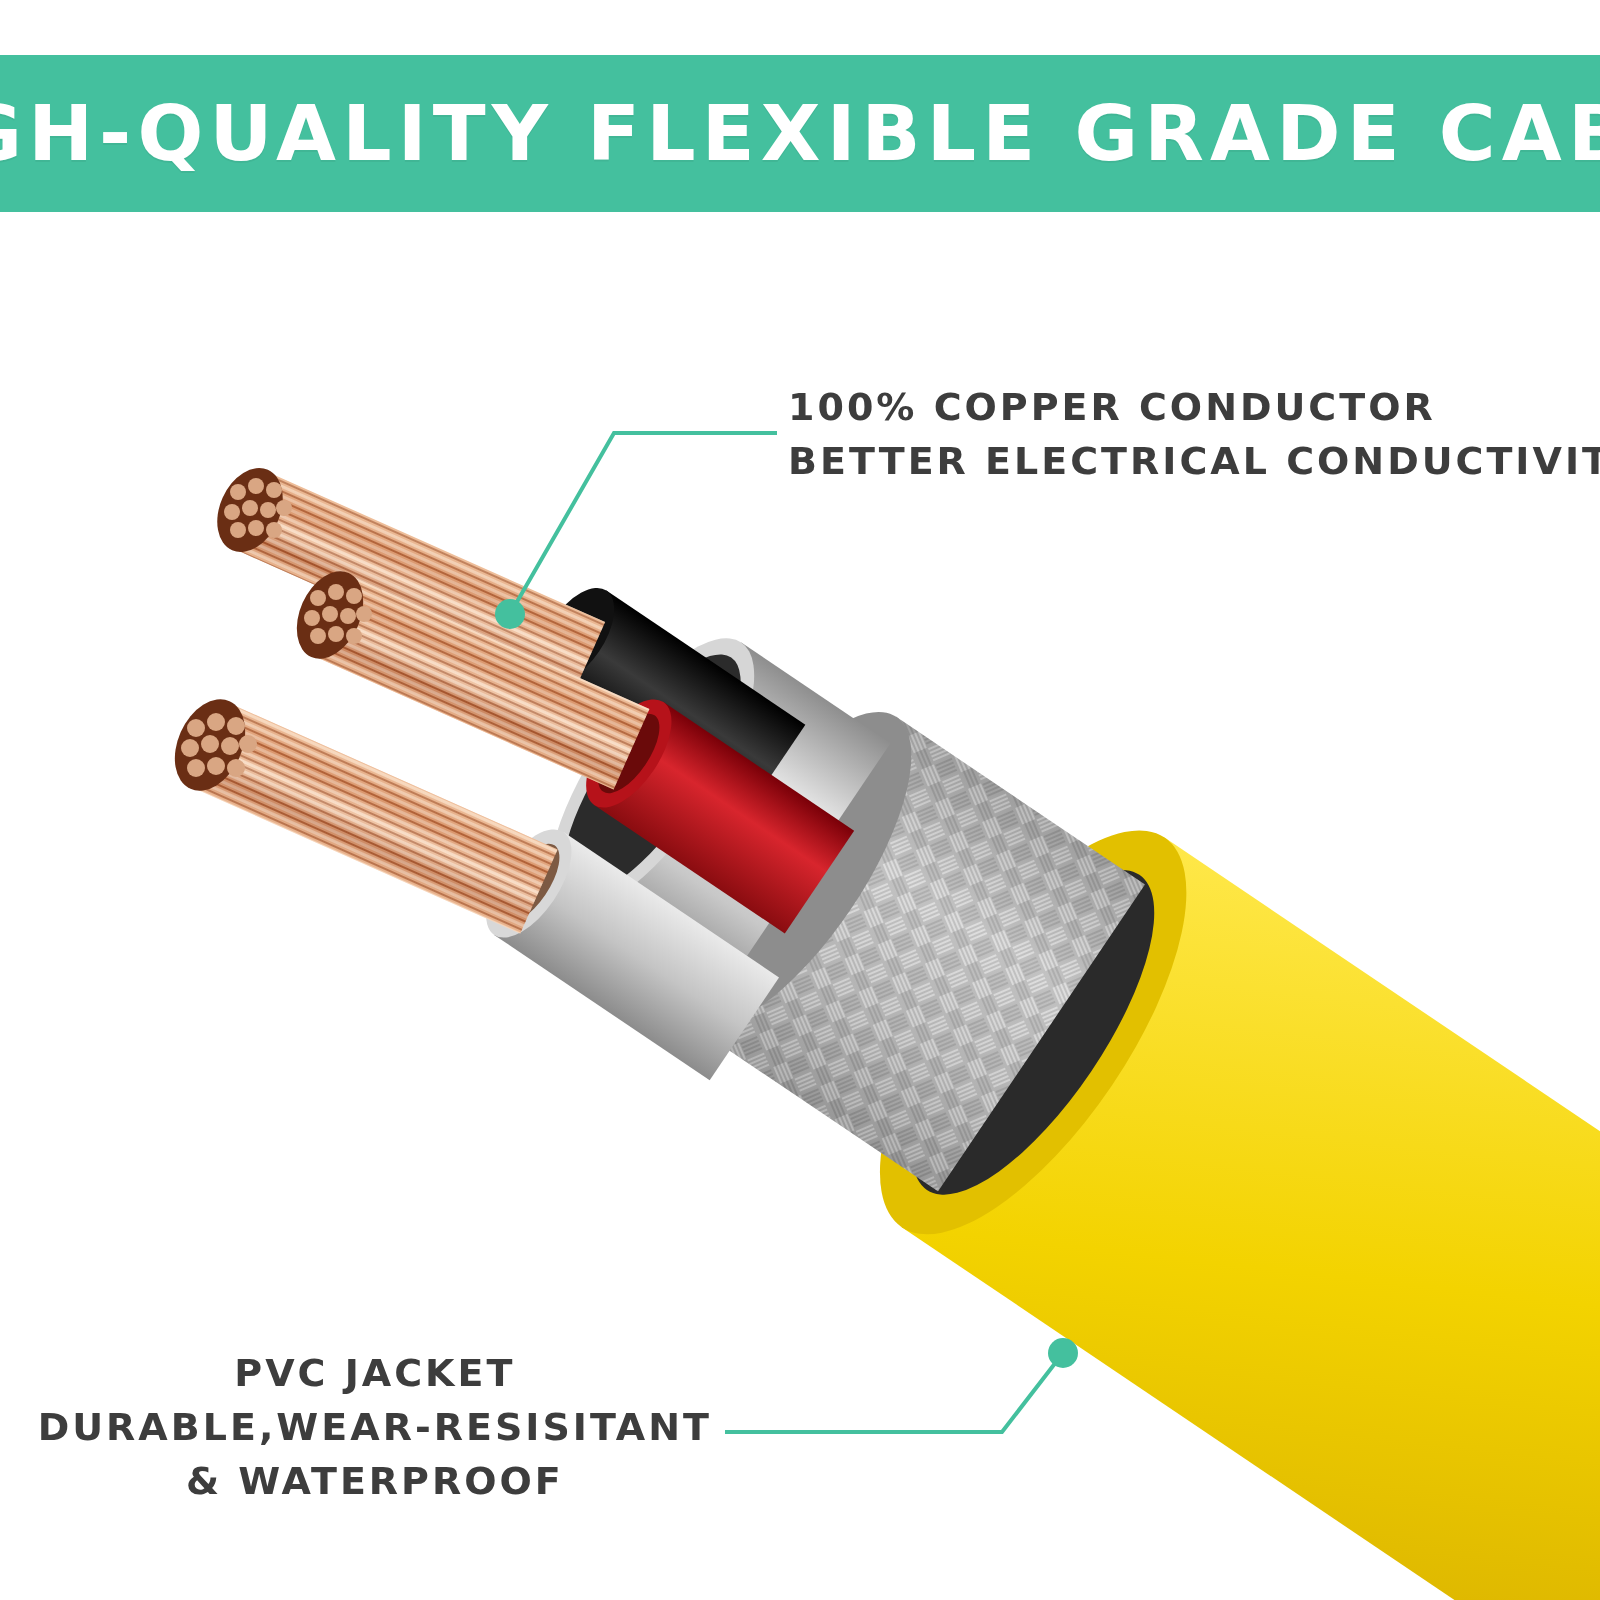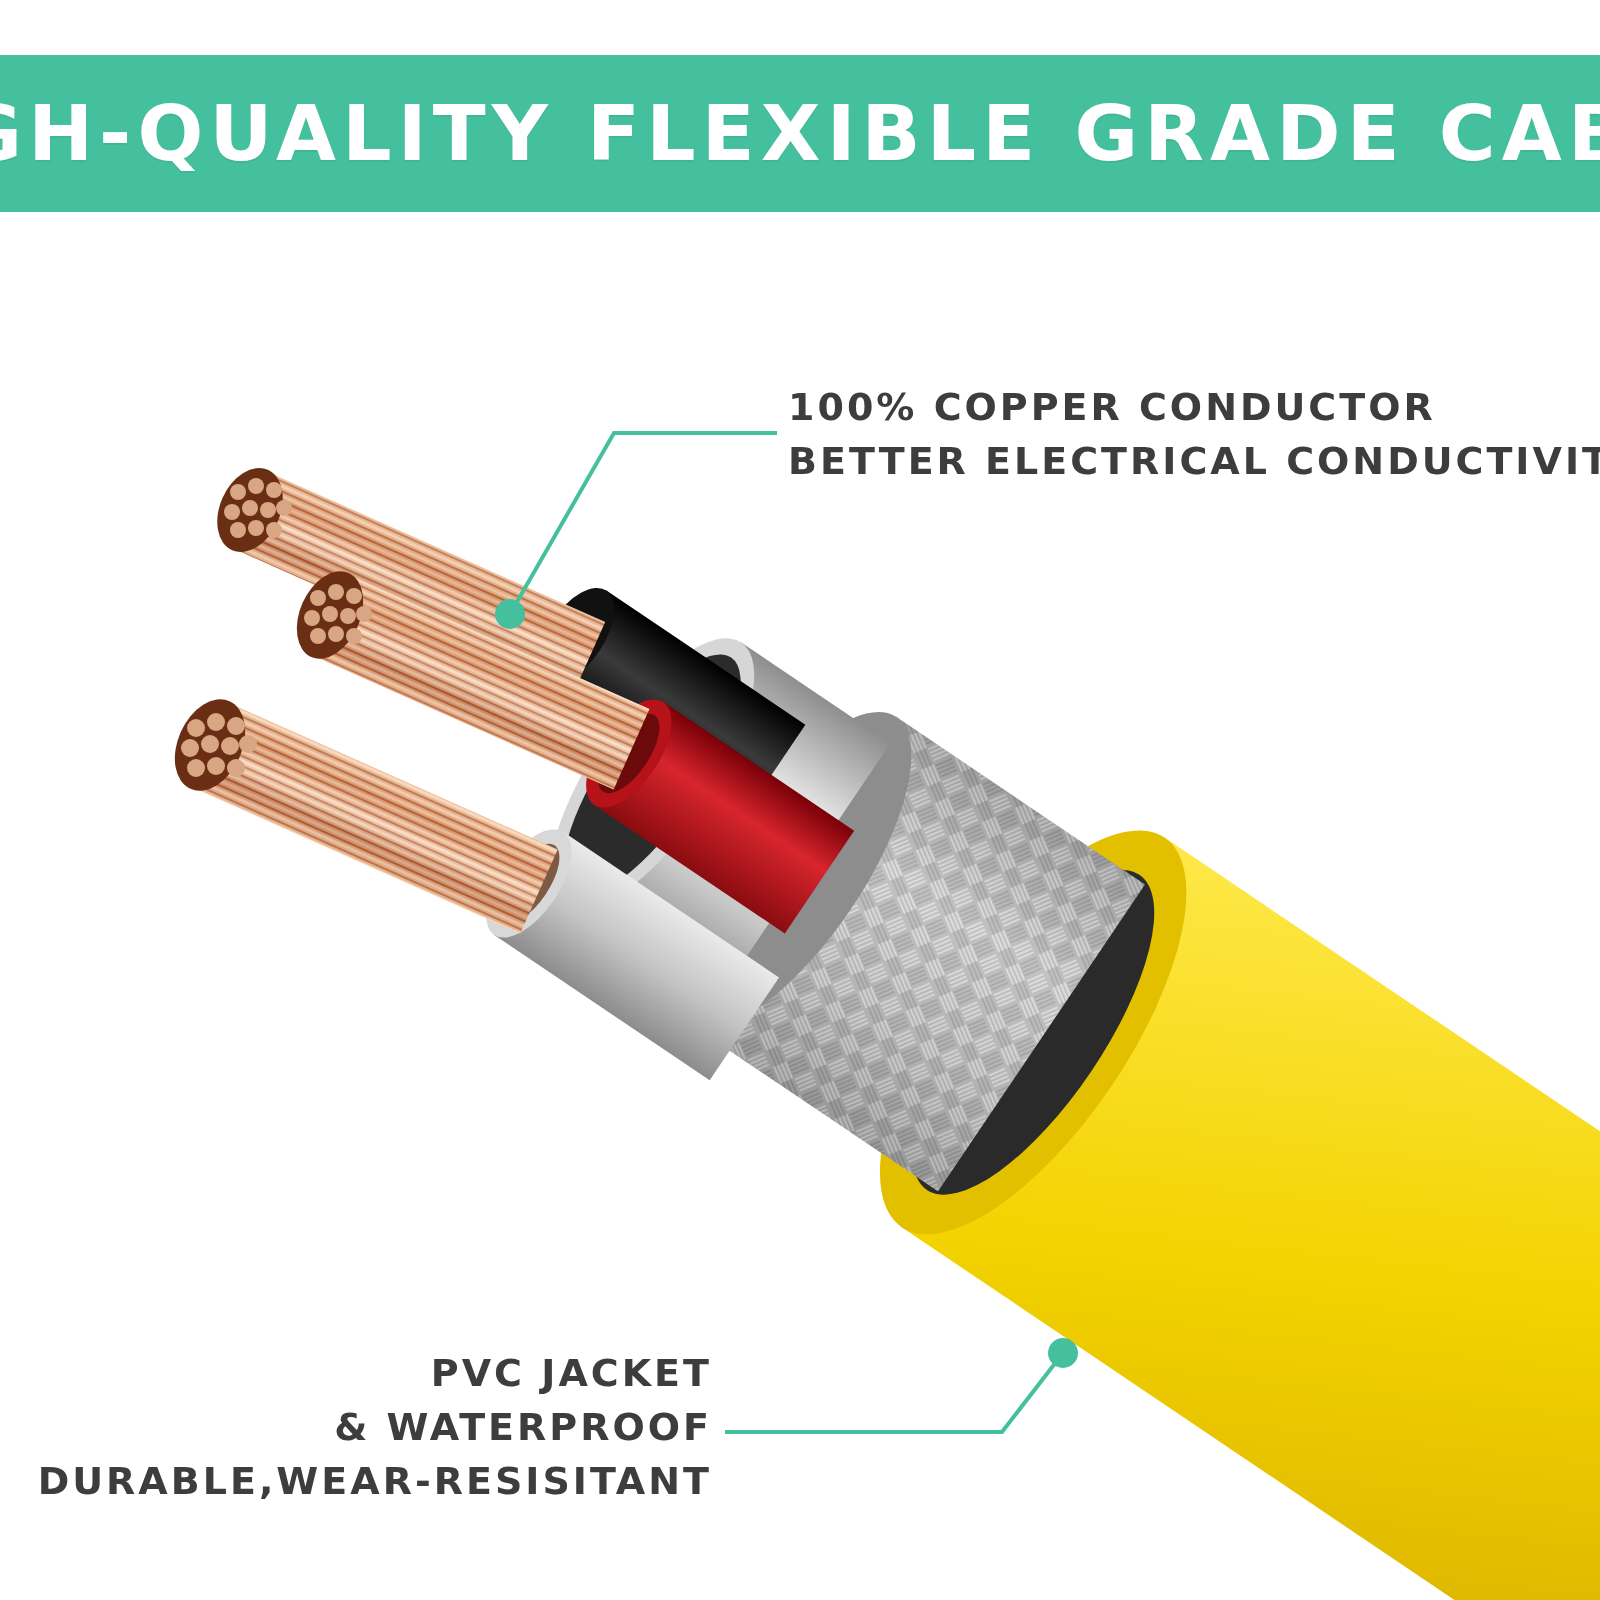--- a/index.html
+++ b/index.html
@@ -14,21 +14,21 @@
     .banner-title {
       color: #ffffff; font-weight: 900; font-size: 76px; letter-spacing: 6px;
       font-family: "DejaVu Sans", "Liberation Sans", sans-serif;
       transform: scaleX(1.02); white-space: nowrap; text-shadow: 0 2px 0 rgba(0,0,0,0.05);
     }
     .callout-text {
       position: absolute; color: #3d3d3d; font-weight: 900; font-size: 38px; letter-spacing: 3px;
       font-family: "DejaVu Sans", "Liberation Sans", sans-serif; line-height: 54px; white-space: nowrap;
     }
     .callout-top { left: 788px; top: 380px; text-align: left; }
-    .callout-bottom { right: 888px; top: 1346px; text-align: right; }
+    .callout-bottom { right: 888px; top: 1346px; text-align: center; }
     .callout-line { display: block; }
     svg.illus { position: absolute; left: 0; top: 0; width: 1600px; height: 1600px; }
   </style>
 </head>
 <body>
 
 <div class="banner">
   <div class="banner-title">HIGH-QUALITY FLEXIBLE GRADE CABLE</div>
 </div>
 
@@ -196,15 +196,15 @@
   <circle cx="1063" cy="1353" r="15" fill="#44c09e"></circle>
 </svg>
 
 <div class="callout-text callout-top">
   <span class="callout-line">100% COPPER CONDUCTOR</span>
   <span class="callout-line">BETTER ELECTRICAL CONDUCTIVITY</span>
 </div>
 
 <div class="callout-text callout-bottom">
   <span class="callout-line">PVC JACKET</span>
+  <span class="callout-line">DURABLE,WEAR-RESISITANT</span>
   <span class="callout-line">&amp; WATERPROOF</span>
-  <span class="callout-line">DURABLE,WEAR-RESISITANT</span>
 </div>
 
 </body></html>

